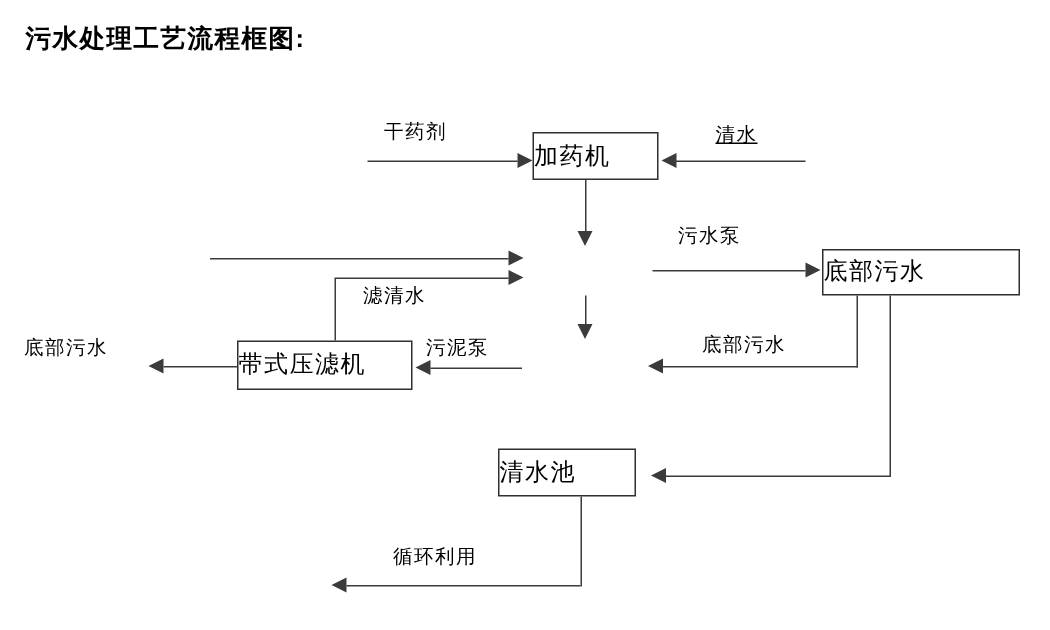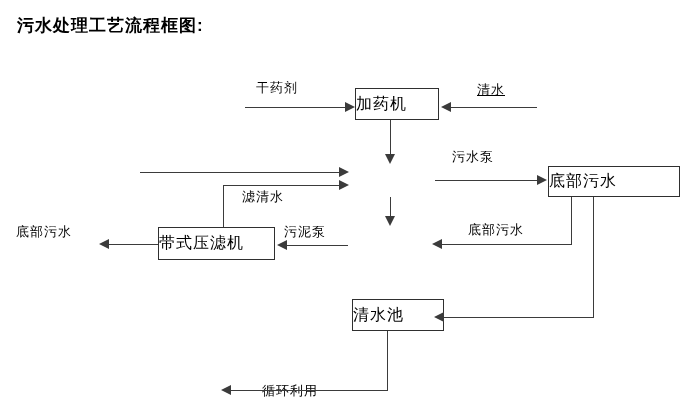--- a/index.html
+++ b/index.html
@@ -43,32 +43,32 @@
 
   <div class="box" style="left:355px;top:88px;width:84px;height:32px;">
     <span>加药机</span>
   </div>
   <div class="box" style="left:548px;top:166px;width:132px;height:31px;">
     <span>底部污水</span>
   </div>
   <div class="box" style="left:158px;top:227px;width:117px;height:33px;">
     <span>带式压滤机</span>
   </div>
-  <div class="box" style="left:352px;top:299px;width:92px;height:32px;">
+  <div class="box" style="left:332px;top:299px;width:92px;height:32px;">
     <span>清水池</span>
   </div>
 
   <div class="lbl" style="left:256px;top:79px;">干药剂</div>
   <div class="lbl" style="left:477px;top:81px;text-decoration:underline;">清水</div>
   <div class="lbl" style="left:242px;top:188px;">滤清水</div>
   <div class="lbl" style="left:452px;top:148px;">污水泵</div>
   <div class="lbl" style="left:468px;top:221px;">底部污水</div>
   <div class="lbl" style="left:284px;top:223px;">污泥泵</div>
   <div class="lbl" style="left:16px;top:223px;">底部污水</div>
-  <div class="lbl" style="left:262px;top:382px;">循环利用</div>
+  <div class="lbl" style="left:262px;top:362px;">循环利用</div>
 
   <div class="hline" style="left:245px;top:107px;width:100px;"></div>
   <div class="ah ah-r" style="left:345px;top:102px;"></div>
 
   <div class="hline" style="left:449px;top:107px;width:88px;"></div>
   <div class="ah ah-l" style="left:441px;top:102px;"></div>
 
   <div class="vline" style="left:390px;top:120px;height:35px;"></div>
   <div class="ah ah-d" style="left:385px;top:154px;"></div>
 

